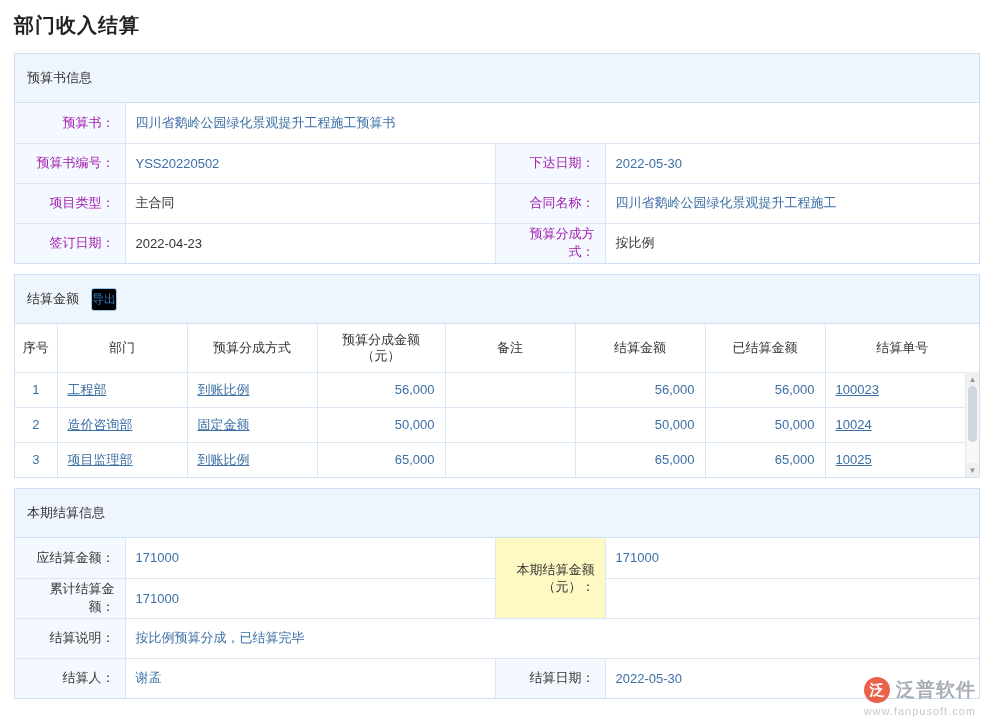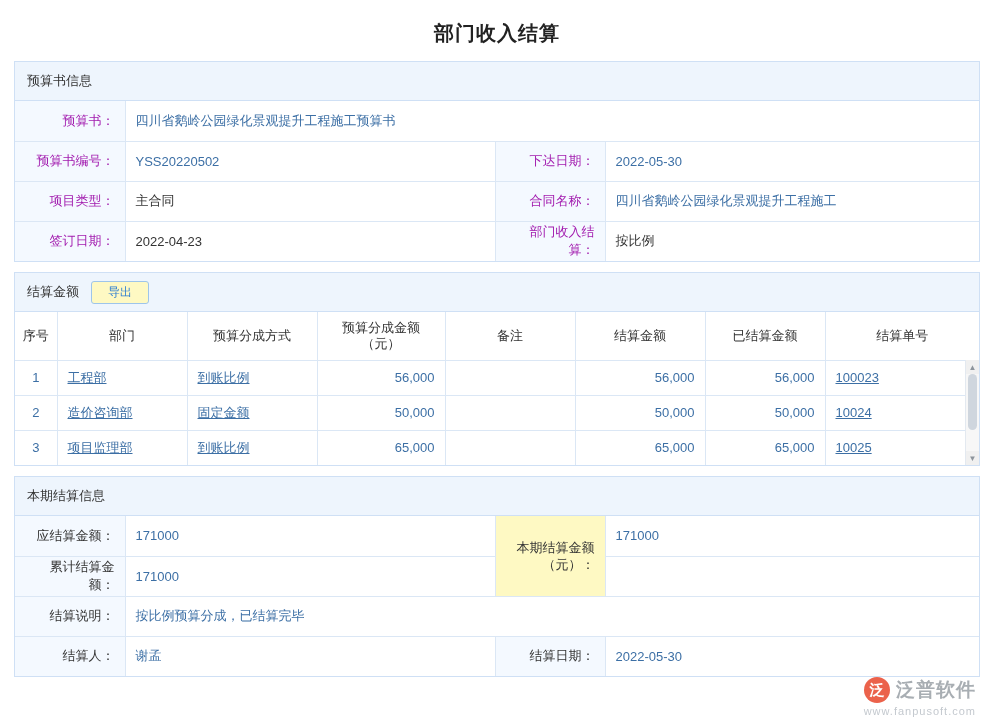--- a/index.html
+++ b/index.html
@@ -11,54 +11,54 @@
     font-size: 13px;
     color: #333333;
     overflow: hidden;
   }
   .page {
     width: 994px; height: 725px;
     position: relative;
     padding: 0 14px;
   }
   .page-title {
-    text-align: center;
+    text-align: left;
     font-size: 20px;
     font-weight: bold;
     color: #222222;
-    padding: 20px 0 14px 0;
+    padding: 12px 0 14px 0;
     letter-spacing: 1px;
   }
 
   
   .panel {
     border: 1px solid #cfe0f5;
     background: #ffffff;
     margin-bottom: 10px;
   }
   .panel-header {
     background: #eef5fd;
     border-bottom: 1px solid #cfe0f5;
     padding: 8px 12px;
     font-size: 13px;
     color: #333;
     display: flex;
     align-items: center;
     gap: 12px;
-    height: 39px;
+    height: 49px;
   }
   .panel-header .ttl { color:#333; }
 
   .export-btn {
     display: inline-block;
     border: 1px solid #9ec5ea;
-    background: #fef9c3;
+    background: #000000;
     color: #2f7fd1;
     border-radius: 3px;
-    padding: 2px 16px;
+    padding: 2px 0;
     font-size: 12px;
     line-height: 17px;
     cursor: pointer;
   }
 
   
   table.form {
     width: 100%;
     border-collapse: collapse;
     table-layout: fixed;
@@ -220,21 +220,21 @@
       </tr>
       <tr>
         <td class="lbl">项目类型：</td>
         <td class="val dark">主合同</td>
         <td class="lbl">合同名称：</td>
         <td class="val">四川省鹅岭公园绿化景观提升工程施工</td>
       </tr>
       <tr>
         <td class="lbl">签订日期：</td>
         <td class="val dark">2022-04-23</td>
-        <td class="lbl">部门收入结算：</td>
+        <td class="lbl">预算分成方式：</td>
         <td class="val dark">按比例</td>
       </tr>
     </tbody>
       </table>
   </div>
 
   <div class="panel">
     <div class="panel-header">
       <span class="ttl">结算金额</span>
       <span class="export-btn">导出</span>

